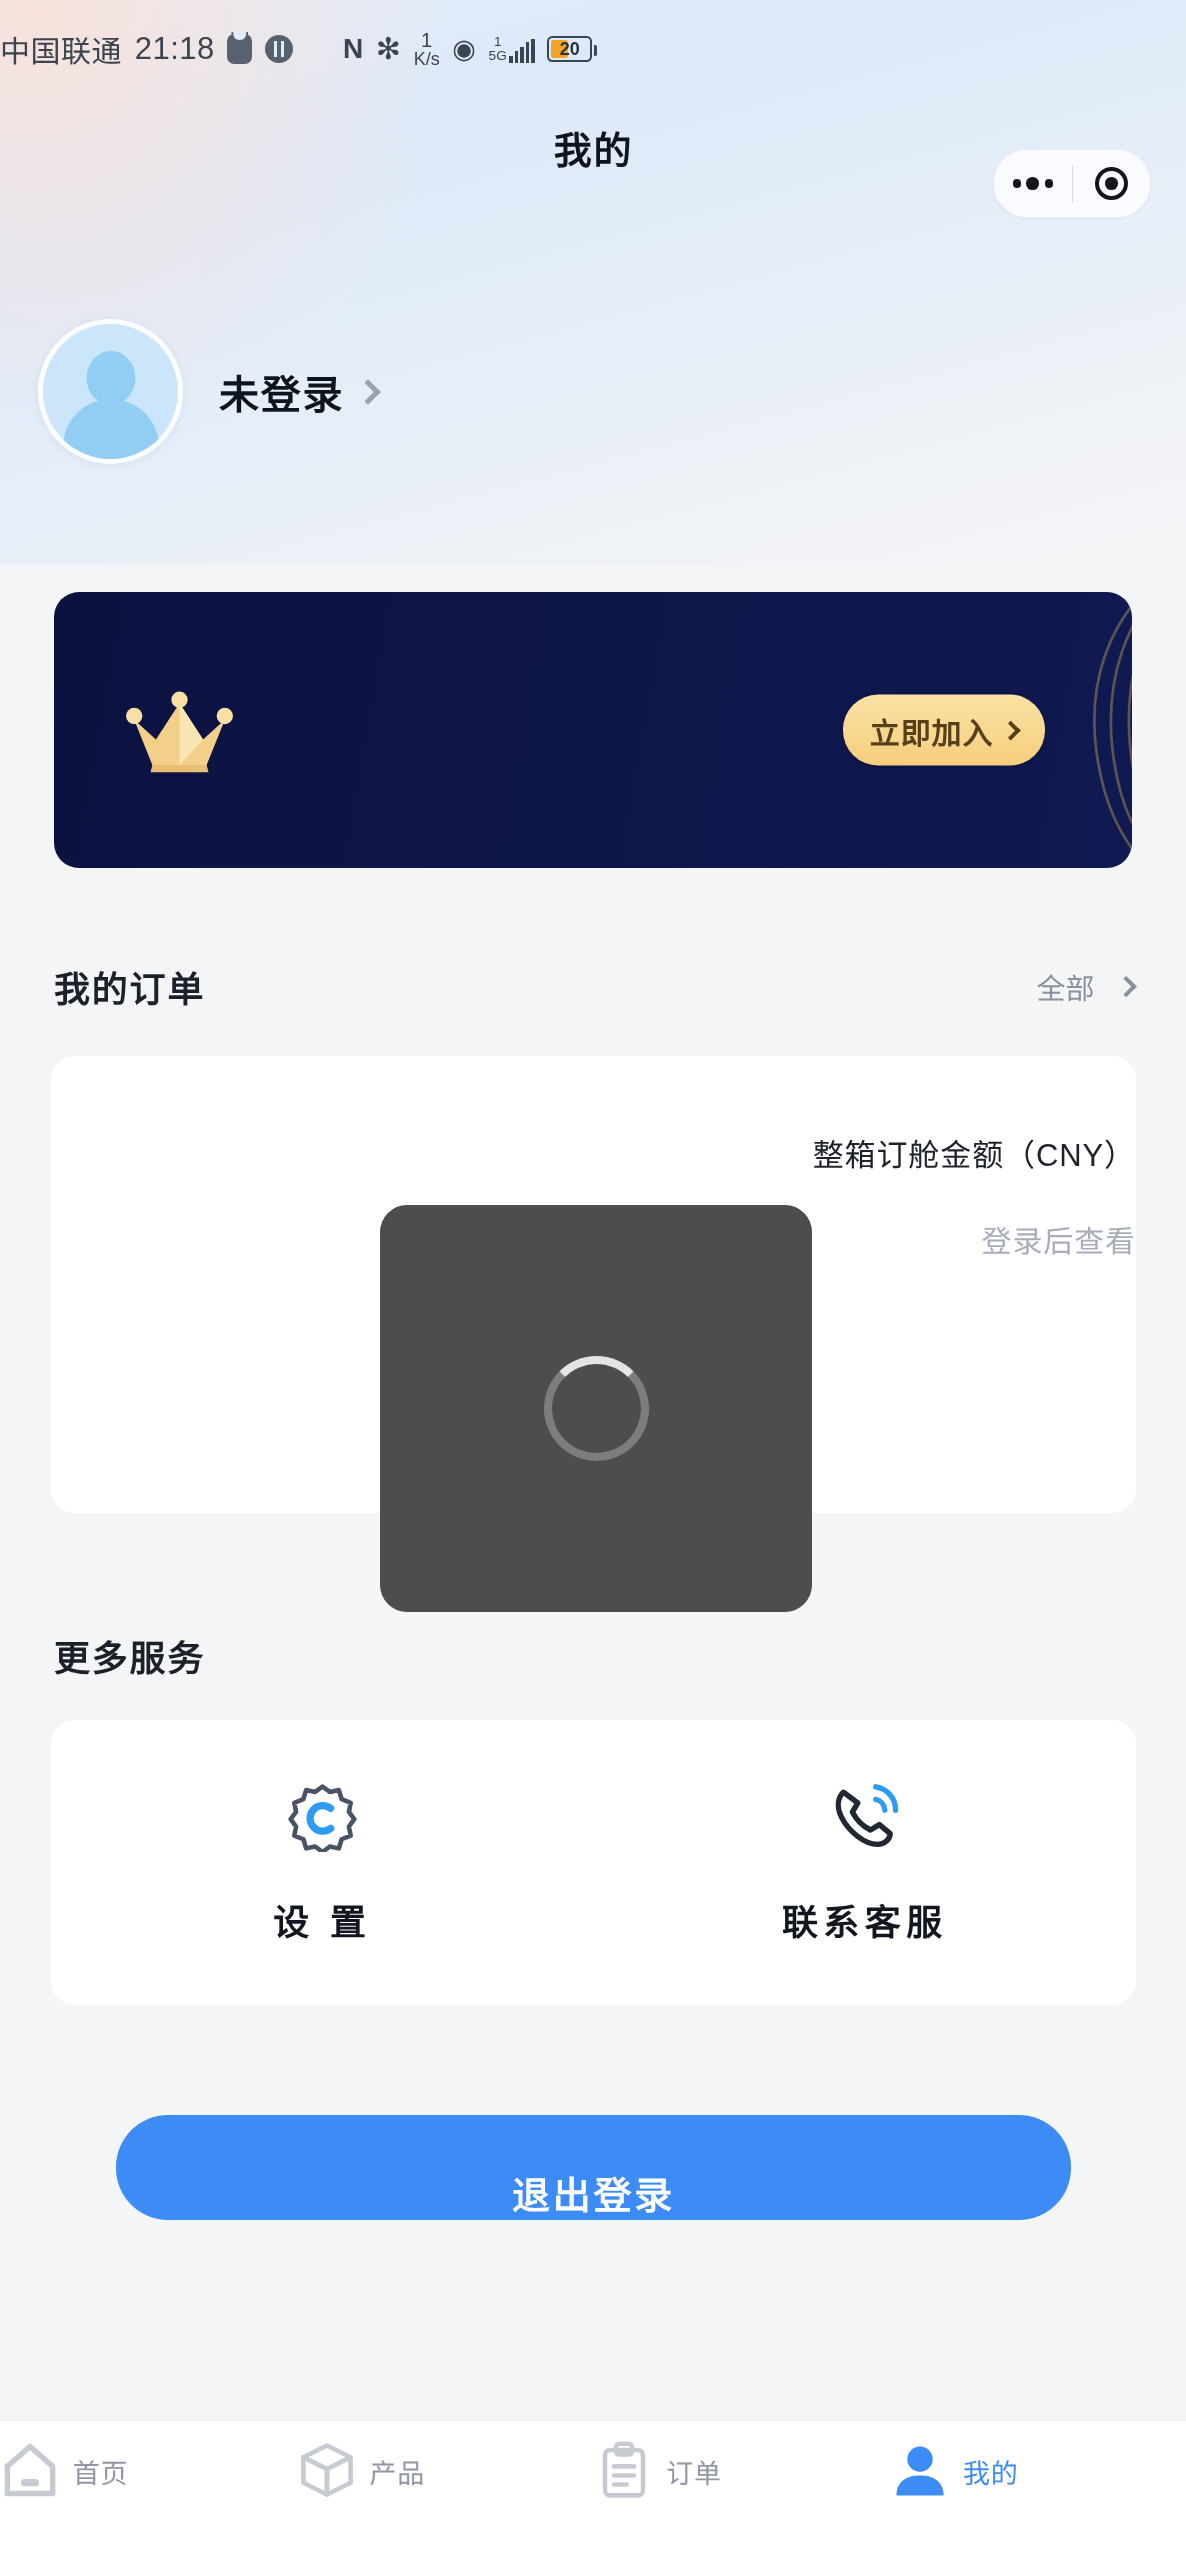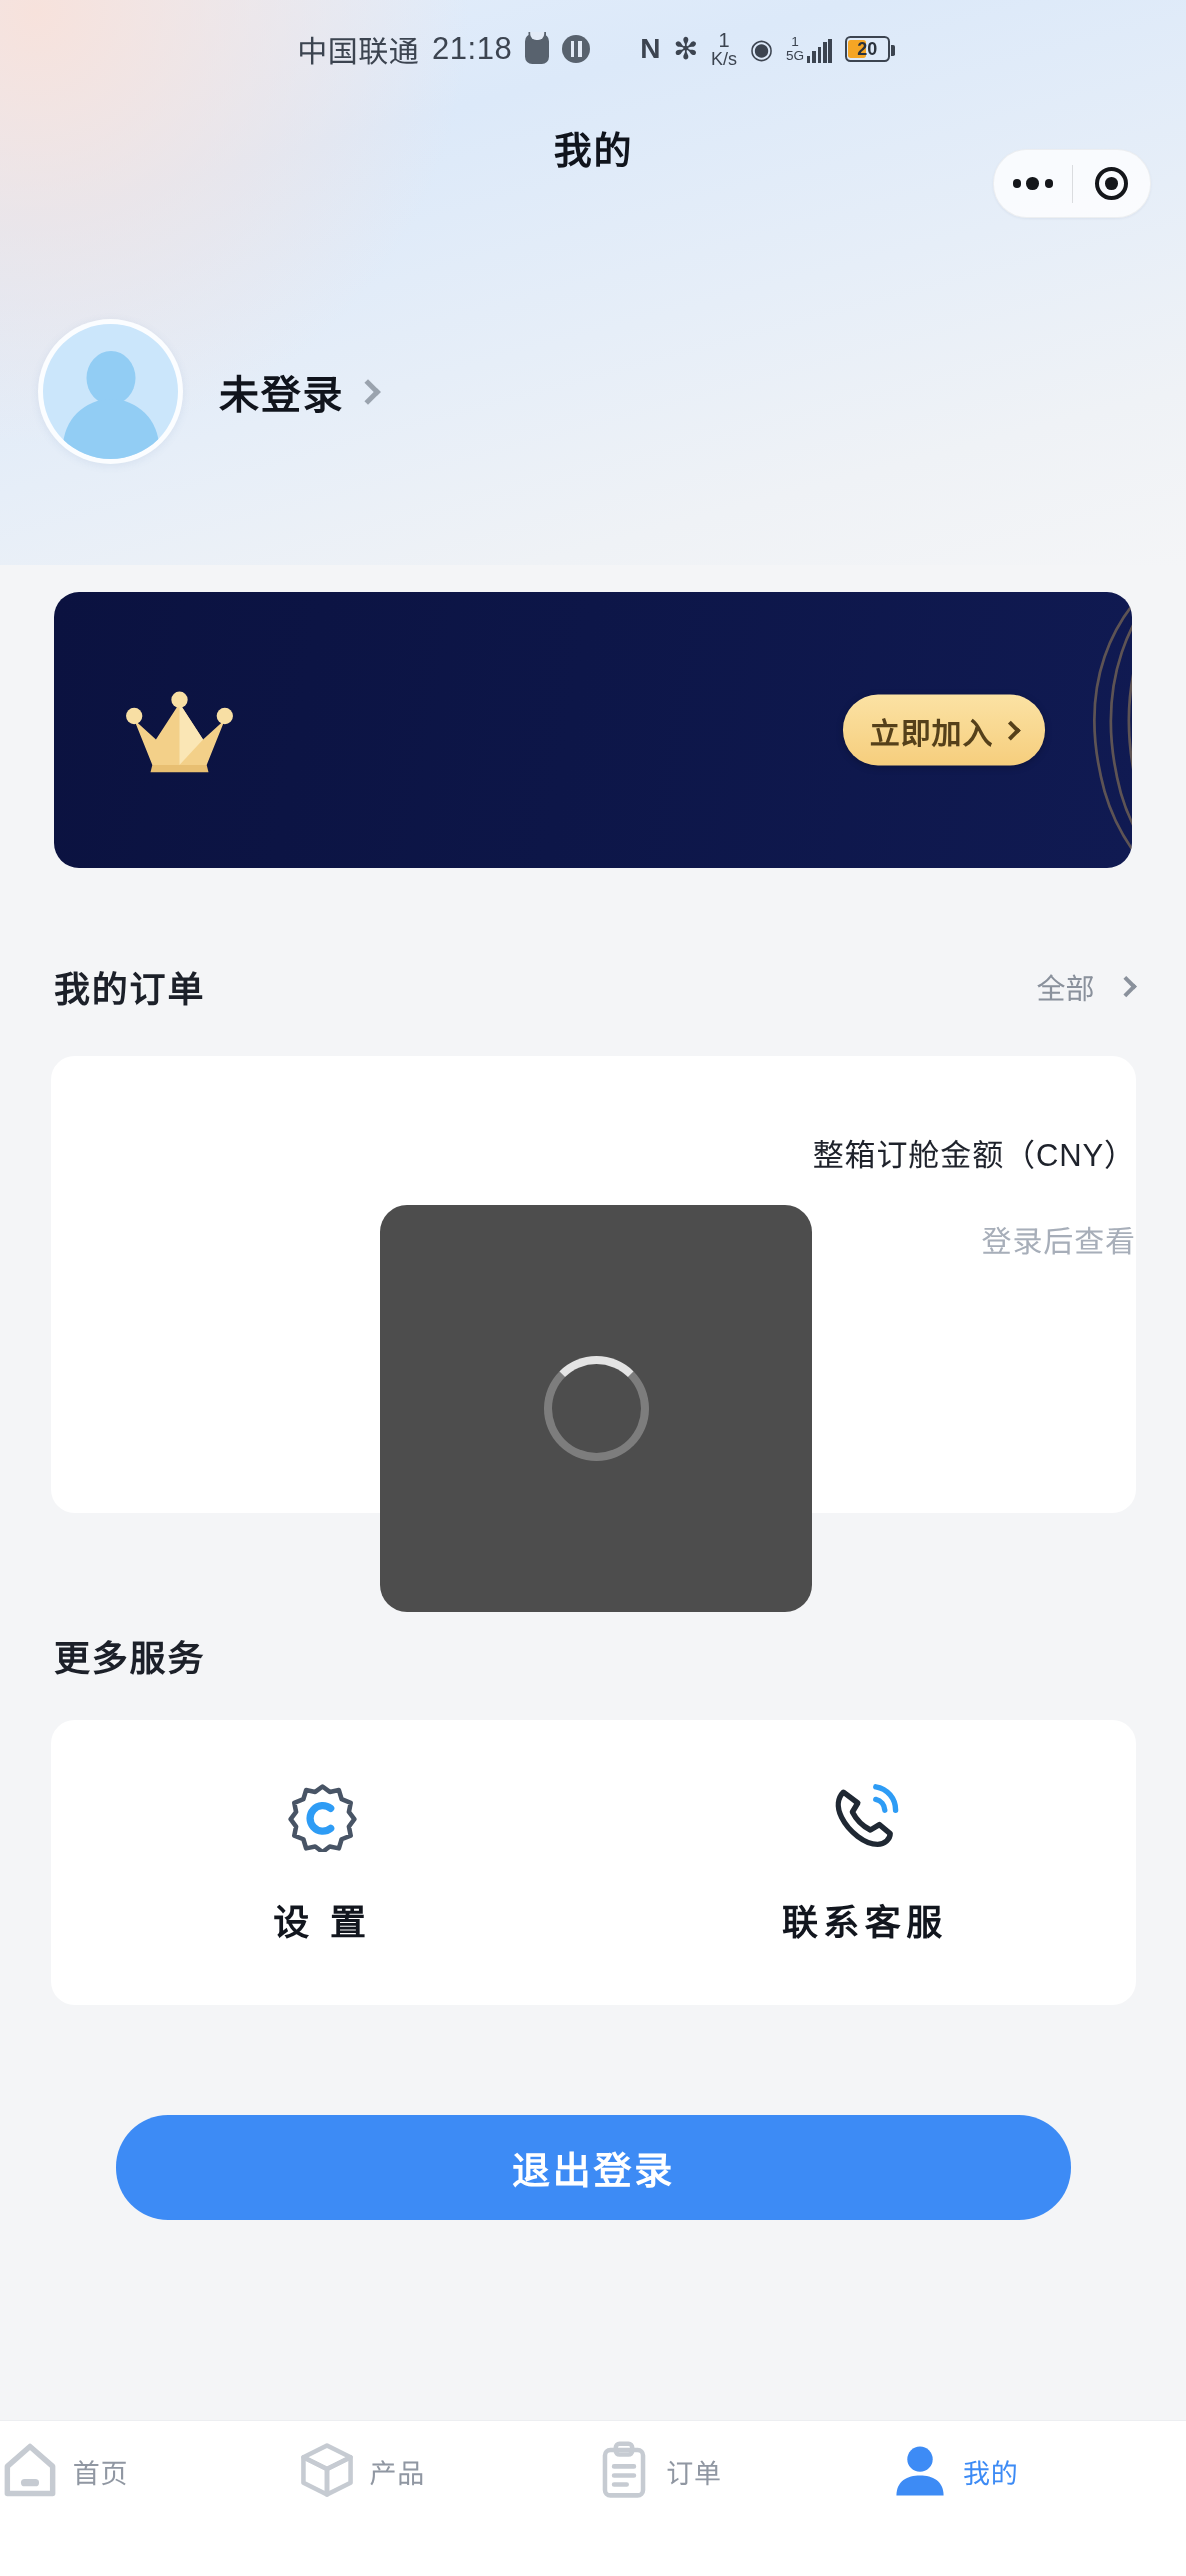--- a/index.html
+++ b/index.html
@@ -15,21 +15,21 @@
   .top-wrap{
     position:absolute; left:0; top:0; width:1187px; height:565px;
     background:
       radial-gradient(circle at 3% 2%, #f7e2dc 0%, rgba(247,226,220,0) 34%),
       linear-gradient(165deg,#e4eefb 0%, #dce9f9 26%, #e6eef8 56%, #eff2f6 80%, #f4f5f7 100%);
   }
 
   
   .statusbar{
     position:absolute; left:0; top:0; width:1187px; height:98px;
-    display:flex; align-items:center; justify-content:center; gap:12.7px;
+    display:flex; align-items:center; justify-content:flex-start; gap:12.7px;
     color:#3c4450;
   }
   .sb-carrier{ font-size:30px; letter-spacing:0.5px; }
   .sb-time{ font-size:31px; letter-spacing:0.5px; }
   .sb-icn{ display:flex; align-items:center; }
   .icn-alarm{
     width:24.4px;height:30px;background:#58626e;border-radius:7.2px;position:relative;
   }
   .icn-alarm:after{
     content:""; position:absolute; left:50%; top:-1.8px; transform:translateX(-50%);
@@ -179,21 +179,21 @@
     position:absolute; left:51px; top:1720px; width:1085px; height:285px;
     background:#fff;border-radius:23.5px;display:flex;
   }
   .svc{ flex:1;display:flex;flex-direction:column;align-items:center;justify-content:center;gap:38px }
   .svc .name{ font-size:36px;color:#12161e;font-weight:600;letter-spacing:5.4px }
 
   
   .logout{
     position:absolute; left:116px; top:2115px; width:955px; height:105px;
     background:#3d8bf5; border-radius:52px;
-    display:flex;align-items:center;justify-content:center;
+    display:flex;align-items:flex-end;justify-content:center;
     color:#fff;font-size:38px;font-weight:700;letter-spacing:2.7px;
   }
 
   
   .tabbar{
     position:absolute; left:0; bottom:0; width:1187px; height:156px;
     background:#fff; border-top:0.9px solid #eceef1;
     display:flex;align-items:flex-start;padding-top:20px;
   }
   .tab{ flex:1;display:flex;flex-direction:row;align-items:center;gap:12.7px }

